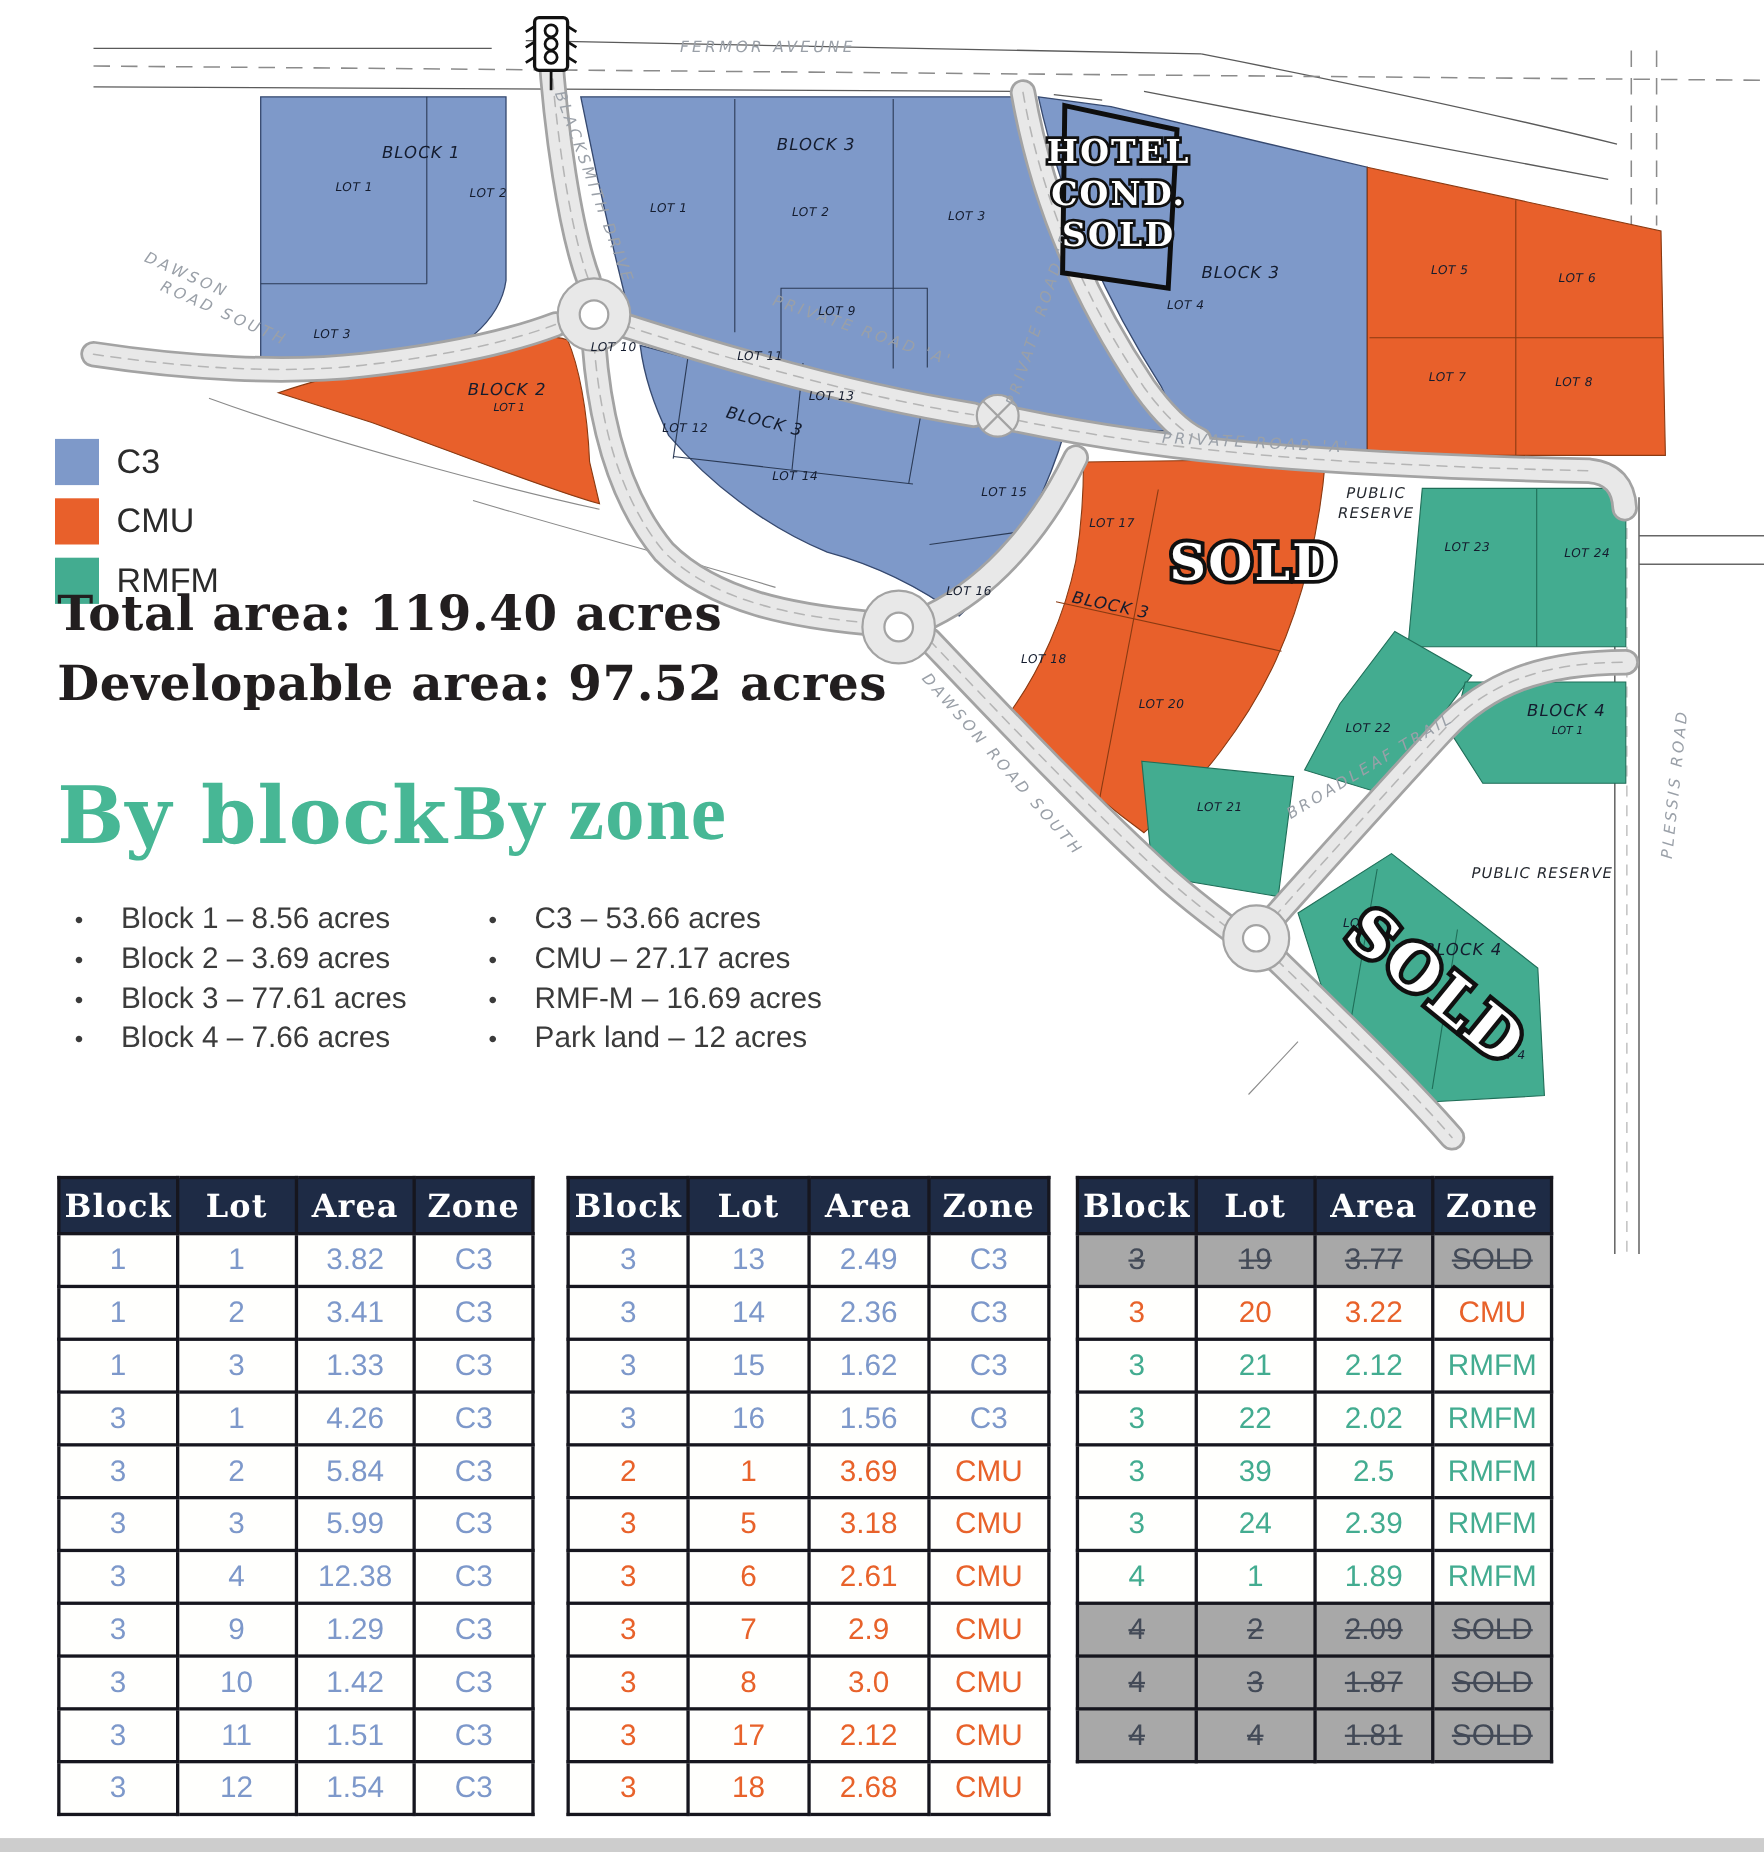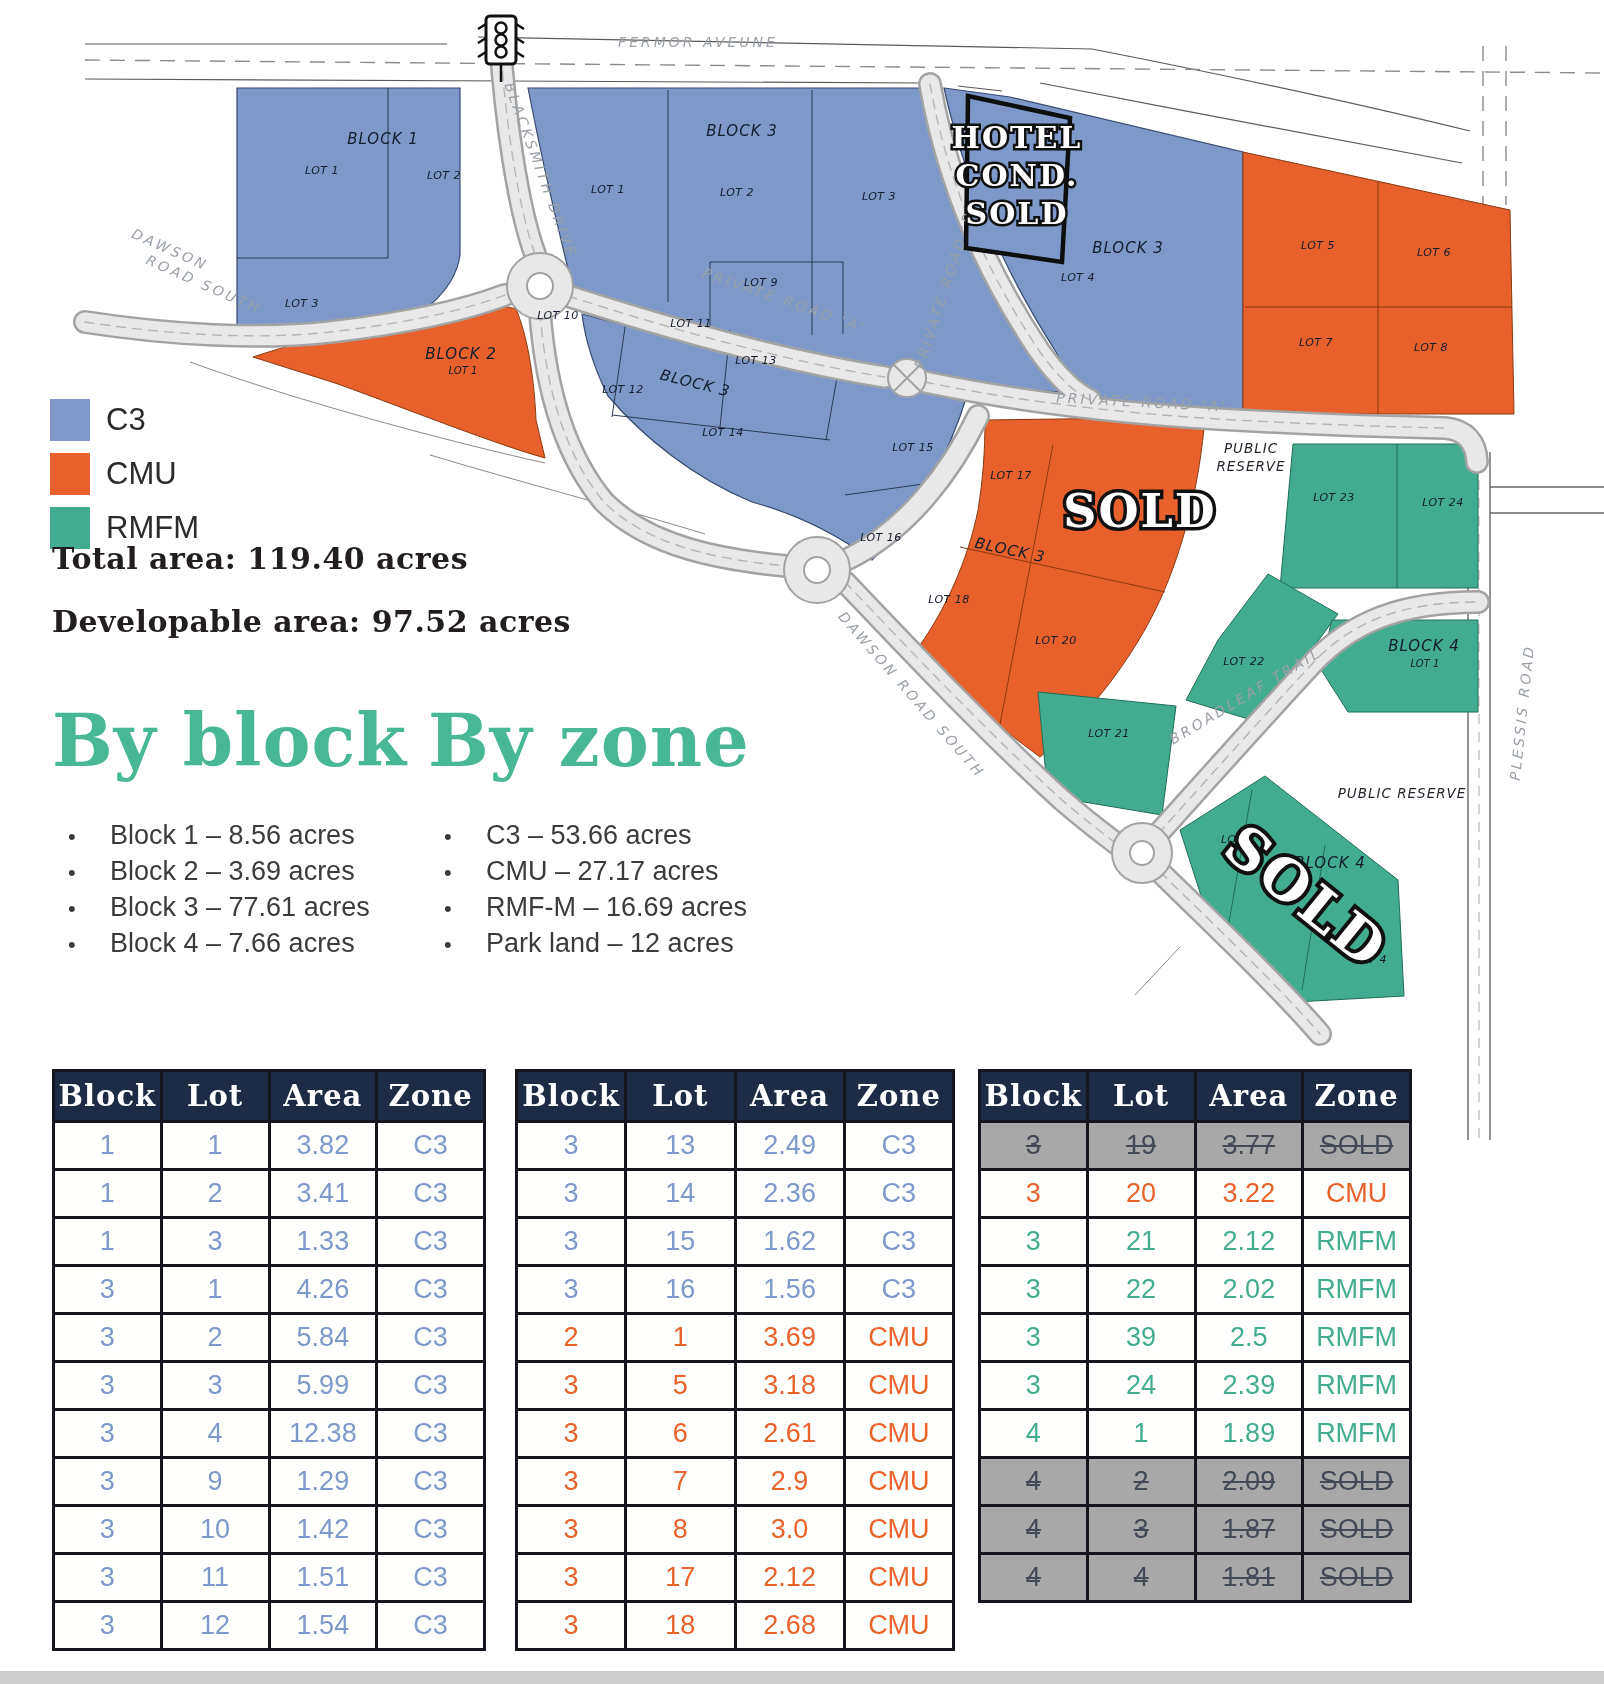--- a/index.html
+++ b/index.html
@@ -18,25 +18,25 @@
   .ml-sold2{font:bold 56px "DejaVu Serif",serif;fill:#fff;stroke:#101010;stroke-width:8px;paint-order:stroke;text-anchor:middle;letter-spacing:3px;}
 
   
   .legend{position:absolute;left:50px;top:399px;}
   .legend-row{display:flex;align-items:center;margin-bottom:12px;height:42px;}
   .legend-swatch{width:40px;height:42px;margin-right:16px;}
   .legend-label{font-size:31px;color:#2b2b2b;}
 
   
   .totals{position:absolute;left:52px;top:527px;font-family:"DejaVu Serif",serif;
-          font-weight:bold;font-size:30px;line-height:63px;color:#221e1f;letter-spacing:.5px;white-space:nowrap;}
+          font-weight:bold;font-size:44px;line-height:63px;color:#221e1f;letter-spacing:.5px;white-space:nowrap;}
 
   .section-title{position:absolute;top:698px;font-family:"DejaVu Serif",serif;
           font-weight:bold;font-size:72px;color:#47b795;letter-spacing:1px;}
-  #by-block-title{left:52px;} #by-zone-title{left:428px;}
+  #by-block-title{left:52px;} #by-zone-title{left:412px;font-family:Liberation Serif, serif;}
 
   .bullets{position:absolute;top:802px;list-style:none;margin:16px;padding:0;}
   #by-block-list{left:52px;} #by-zone-list{left:428px;}
   .bullets li{font-size:27px;color:#3b3b3b;line-height:35px;white-space:nowrap;}
   .bullets li::before{content:"•";display:inline-block;width:42px;color:#3b3b3b;font-size:22px;}
 
   
   .lot-table{position:absolute;top:1069px;border-collapse:collapse;table-layout:fixed;padding-left:27px;}
   #table-1{left:52px;width:434px;} #table-2{left:515px;width:440px;} #table-3{left:978px;width:434px;}
   .lot-table th{background:#1e2b45;color:#fff;font-family:"DejaVu Serif",serif;font-weight:bold;

